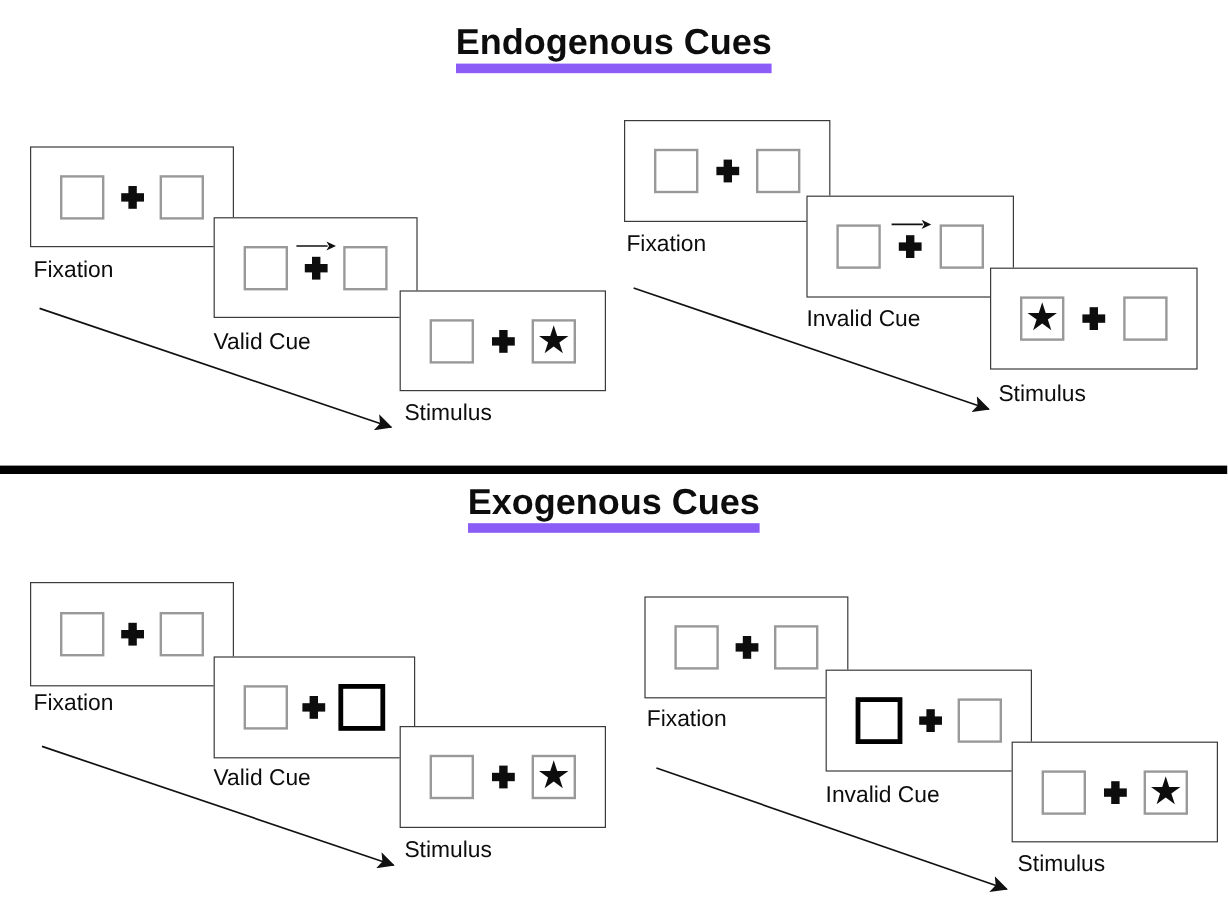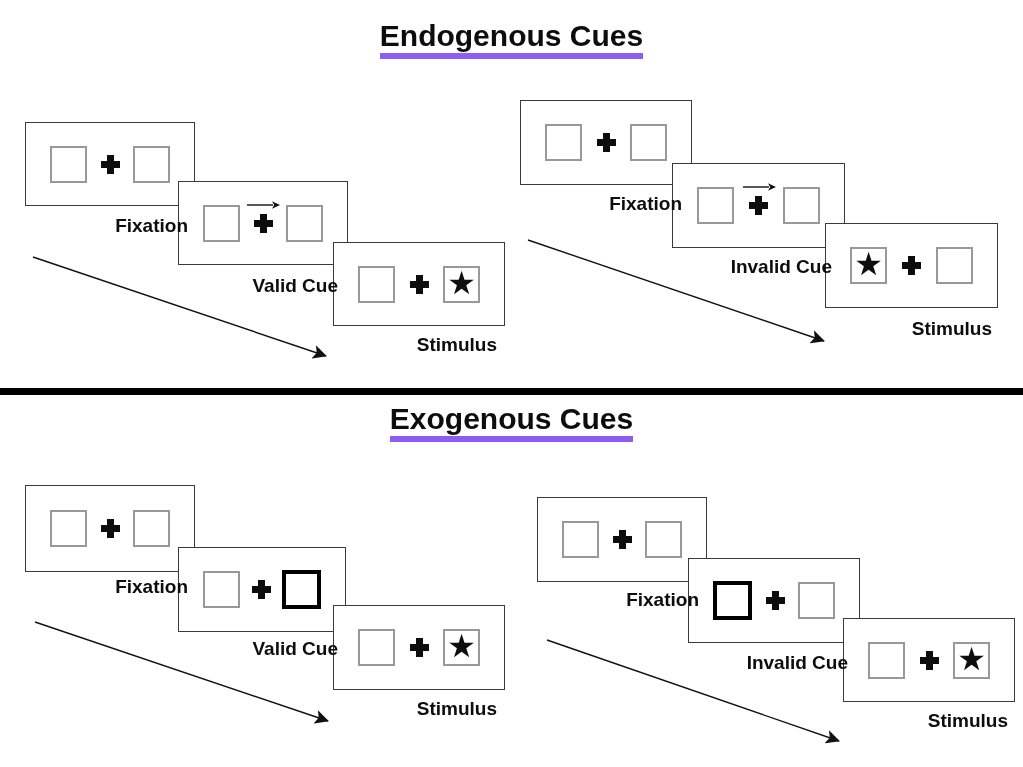--- a/index.html
+++ b/index.html
@@ -3,21 +3,21 @@
 <meta charset="utf-8">
 <style>
   html,body{margin:0;padding:0;background:#fff;}
   #canvas{
     position:relative;width:1023px;height:767px;background:#ffffff;
     font-family:"Liberation Sans", sans-serif;color:#111;overflow:hidden;
   }
   .section-title-wrap{position:absolute;left:0;width:100%;text-align:center;}
   .section-title{
     display:inline-block;font-size:30px;font-weight:bold;color:#0d0d0d;
-    border-bottom:6px solid #8b5cf6;padding-bottom:1px;line-height:1.1;
+    border-bottom:8px solid #8b5cf6;padding-bottom:1px;line-height:1.1;
   }
   .divider{position:absolute;left:0;top:388px;width:1023px;height:7px;background:#000;}
   .panel{
     position:absolute;background:#ffffff;border:1px solid #3a3a3a;
     box-sizing:border-box;display:flex;align-items:center;
     justify-content:space-between;padding:0 24px;
   }
   .sq{
     width:33px;height:33px;border:2px solid #999;background:#fff;
     display:flex;align-items:center;justify-content:center;flex:0 0 auto;
@@ -29,22 +29,22 @@
   }
   .centercell{
     position:relative;width:40px;height:100%;
     display:flex;align-items:center;justify-content:center;flex:0 0 auto;
   }
   .plus{position:relative;width:19px;height:19px;}
   .plus::before{content:'';position:absolute;left:0;top:6px;width:19px;height:7px;background:#0d0d0d;}
   .plus::after{content:'';position:absolute;left:6px;top:0;width:7px;height:19px;background:#0d0d0d;}
   .cue-arrow{position:absolute;left:50%;transform:translateX(-50%);top:17px;}
   .plabel{
-    position:absolute;width:160px;text-align:right;
-    font-size:19px;font-weight:bold;color:#0d0d0d;line-height:1.1;
+    position:absolute;width:160px;text-align:left;
+    font-size:19px;font-weight:normal;color:#0d0d0d;line-height:1.1;
   }
   #overlay{position:absolute;left:0;top:0;pointer-events:none;}
 </style>
 </head>
 <body>
 
 <div id="canvas">
 
   <div class="section-title-wrap" style="top:19px">
     <span class="section-title">Endogenous Cues</span>

